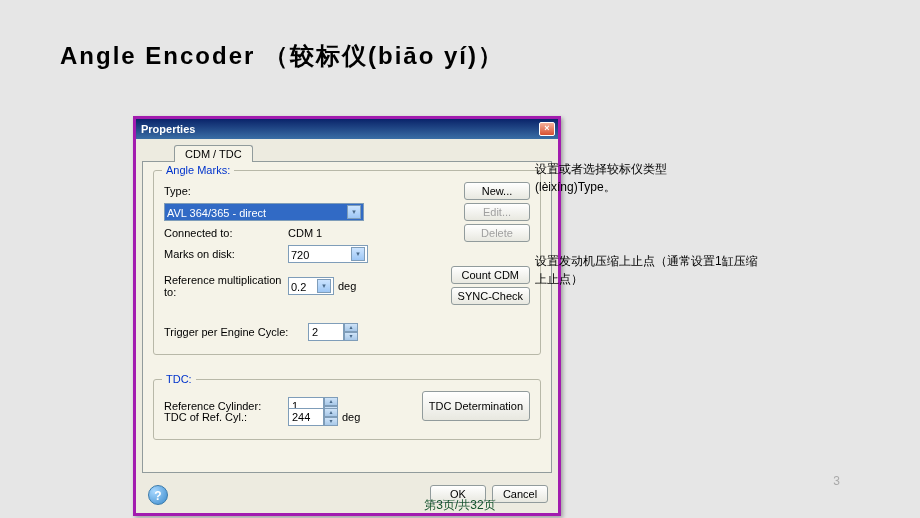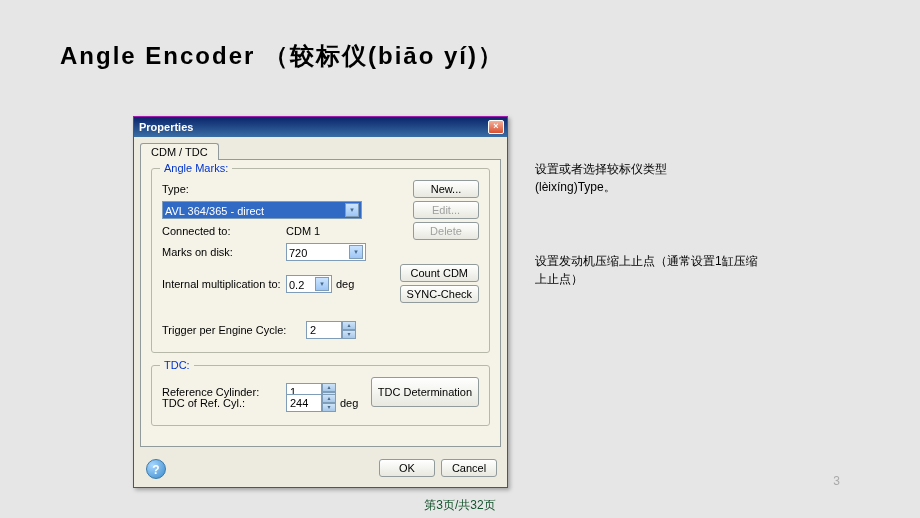--- a/index.html
+++ b/index.html
@@ -1,24 +1,24 @@
 <!DOCTYPE html>
 <html><head>
 <meta charset="utf-8">
 <style>
 * { box-sizing: border-box; margin: 0; padding: 0; }
 body { width: 920px; height: 518px; background: #e6e6e6; font-family: Tahoma, Arial, sans-serif; position: relative; overflow: hidden; }
 .slide-title { position: absolute; top: 40px; left: 60px; font-size: 24px; font-weight: bold; color: #000; font-family: Arial, "Microsoft YaHei", sans-serif; letter-spacing: 2px; }
-.dialog { position: absolute; top: 116px; left: 133px; width: 375px; background: #edebe0; border: 1px solid #a21caf; box-shadow: 2px 2px 4px rgba(0,0,0,0.3); }
+.dialog { position: absolute; top: 116px; left: 133px; width: 428px; background: #edebe0; border: 3px solid #a21caf; box-shadow: 2px 2px 4px rgba(0,0,0,0.3); }
 .titlebar { background: linear-gradient(to bottom, #0a246a, #3a6ea5); color: #fff; display: flex; justify-content: space-between; align-items: center; height: 20px; padding: 0 3px 0 5px; font-size: 11px; font-weight: bold; }
 .close-btn { width: 16px; height: 14px; background: linear-gradient(to bottom, #f5b09a, #d85030); border: 1px solid #fff; border-radius: 2px; color: #fff; font-size: 9px; text-align: center; line-height: 11px; cursor: pointer; }
-.tab-area { padding: 4px 6px 0 6px; }
+.tab-area { padding: 4px 6px 0 6px; margin-left: 32px; }
 .tab { display: inline-block; background: #f5f3e8; border: 1px solid #919b9c; border-bottom: none; border-radius: 3px 3px 0 0; padding: 2px 10px; font-size: 11px; position: relative; top: 1px; z-index: 2; }
 .tab-content { background: #f5f3e8; border: 1px solid #919b9c; margin: 0 6px 6px 6px; padding: 8px 10px; }
-.fieldset { border: 1px solid #b8b8a8; border-radius: 3px; padding: 8px 10px 10px 10px; margin-bottom: 12px; font-size: 11px; position: relative; }
+.fieldset { border: 1px solid #b8b8a8; border-radius: 3px; padding: 8px 10px 10px 10px; margin-bottom: 24px; font-size: 11px; position: relative; }
 .fieldset-legend { position: absolute; top: -7px; left: 8px; background: #f5f3e8; padding: 0 4px; color: #0033cc; font-size: 11px; }
 .row { display: flex; align-items: center; margin: 3px 0; font-size: 11px; color: #000; gap: 4px; }
 .row-label { width: 120px; flex-shrink: 0; }
 .row-val { width: 60px; }
 .select { background: #fff; border: 1px solid #7f9db9; font-size: 11px; height: 18px; padding: 1px 2px; display: flex; align-items: flex-end; justify-content: space-between; }
 .select.blue { background: #316ac5; color: #fff; }
 .select-arrow { width: 14px; height: 14px; background: linear-gradient(to bottom, #cce4ff, #9ec7f5); border: 1px solid #7f9db9; display: flex; align-items: center; justify-content: center; font-size: 7px; color: #4a6a8a; }
 .btn { background: linear-gradient(to bottom, #fff, #e8e8e0); border: 1px solid #919b9c; border-radius: 3px; font-size: 11px; padding: 2px 6px; min-width: 66px; text-align: center; cursor: pointer; }
 .btn.disabled { color: #a0a0a0; }
 .btn-col { display: flex; flex-direction: column; gap: 3px; margin-left: auto; }
@@ -78,21 +78,21 @@
 
       <div class="row">
         <span class="row-label">Marks on disk:</span>
         <div class="select" style="width:80px">
           <span>720</span>
           <span class="select-arrow">▾</span>
         </div>
       </div>
 
       <div class="row">
-        <span class="row-label">Internal multiplication to:</span>
+        <span class="row-label">Reference multiplication to:</span>
         <div class="select" style="width:46px">
           <span>0.2</span>
           <span class="select-arrow">▾</span>
         </div>
         <span>deg</span>
         <span style="flex:1"></span>
         <div class="btn-col">
           <span class="btn">Count CDM</span>
           <span class="btn">SYNC-Check</span>
         </div>

